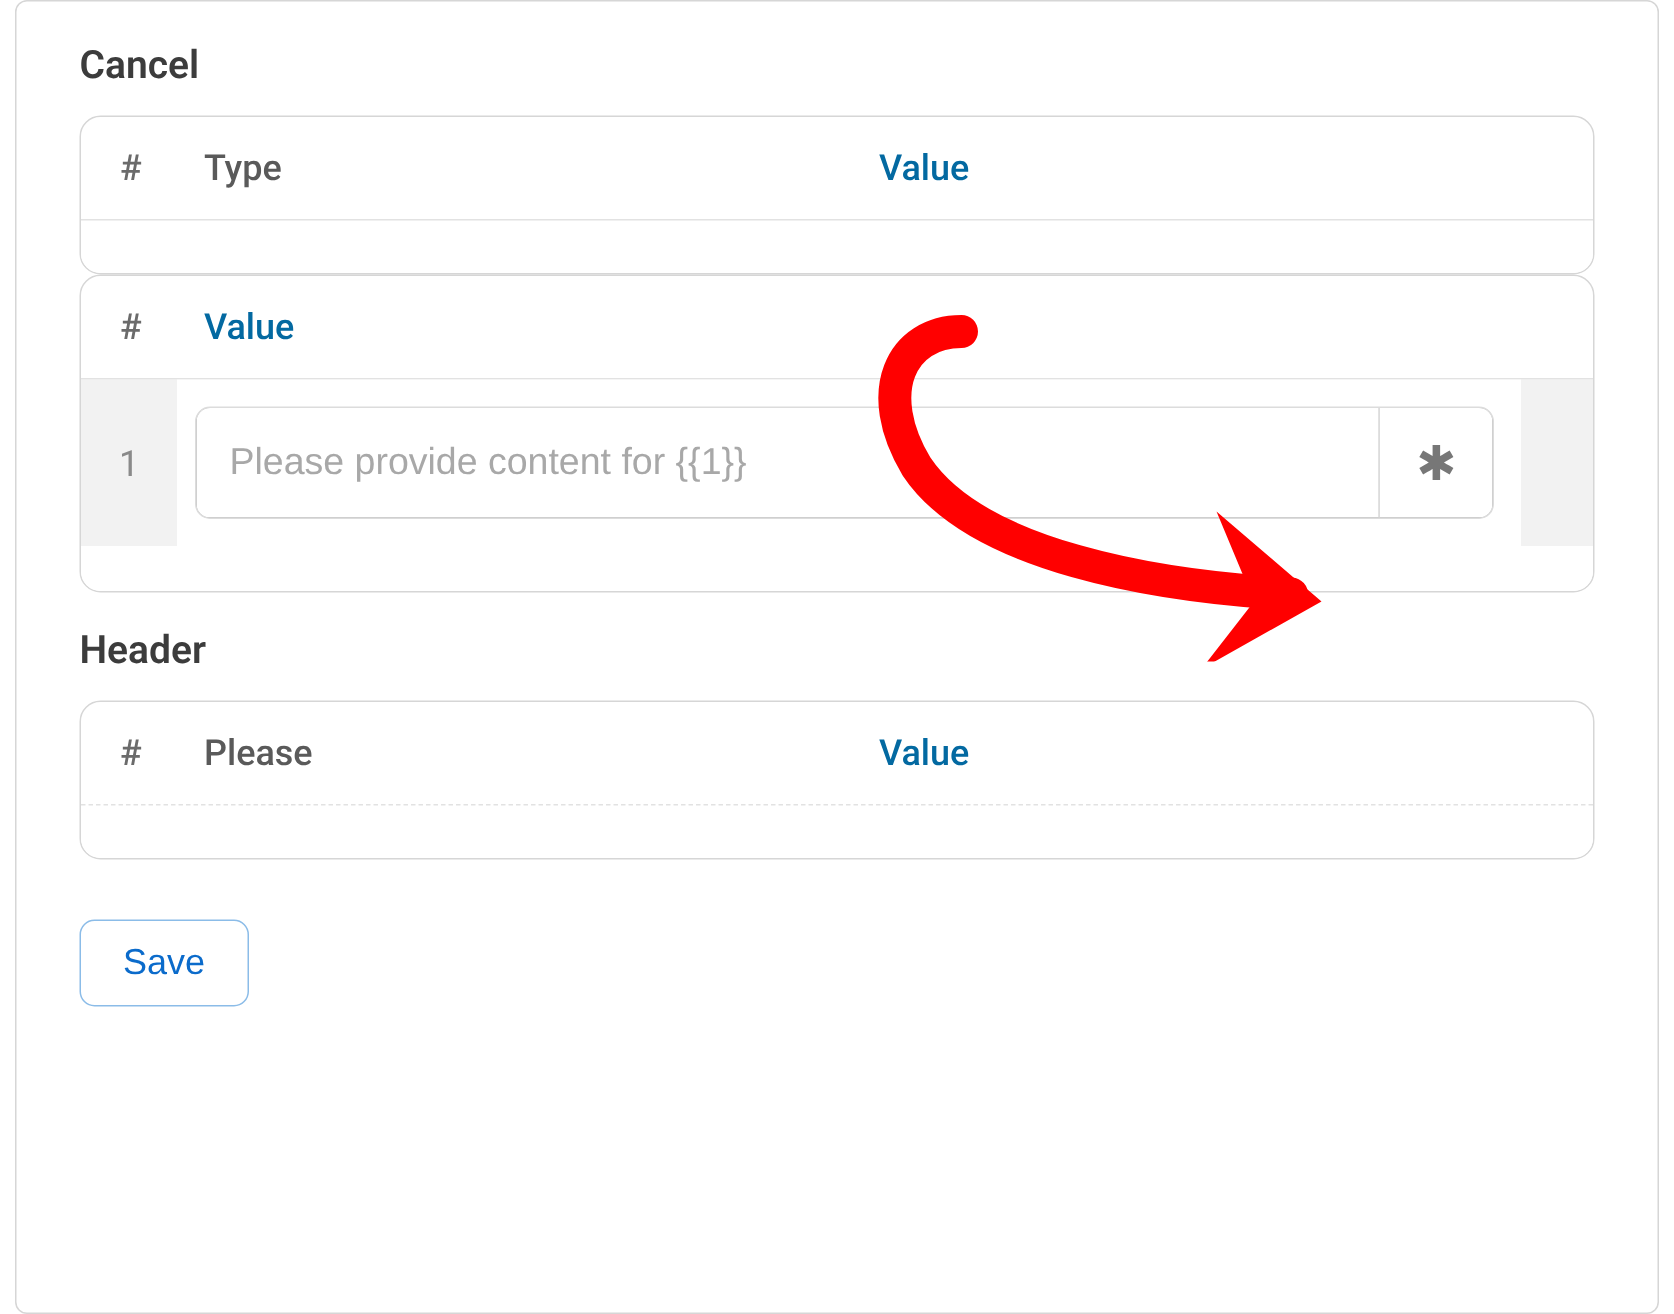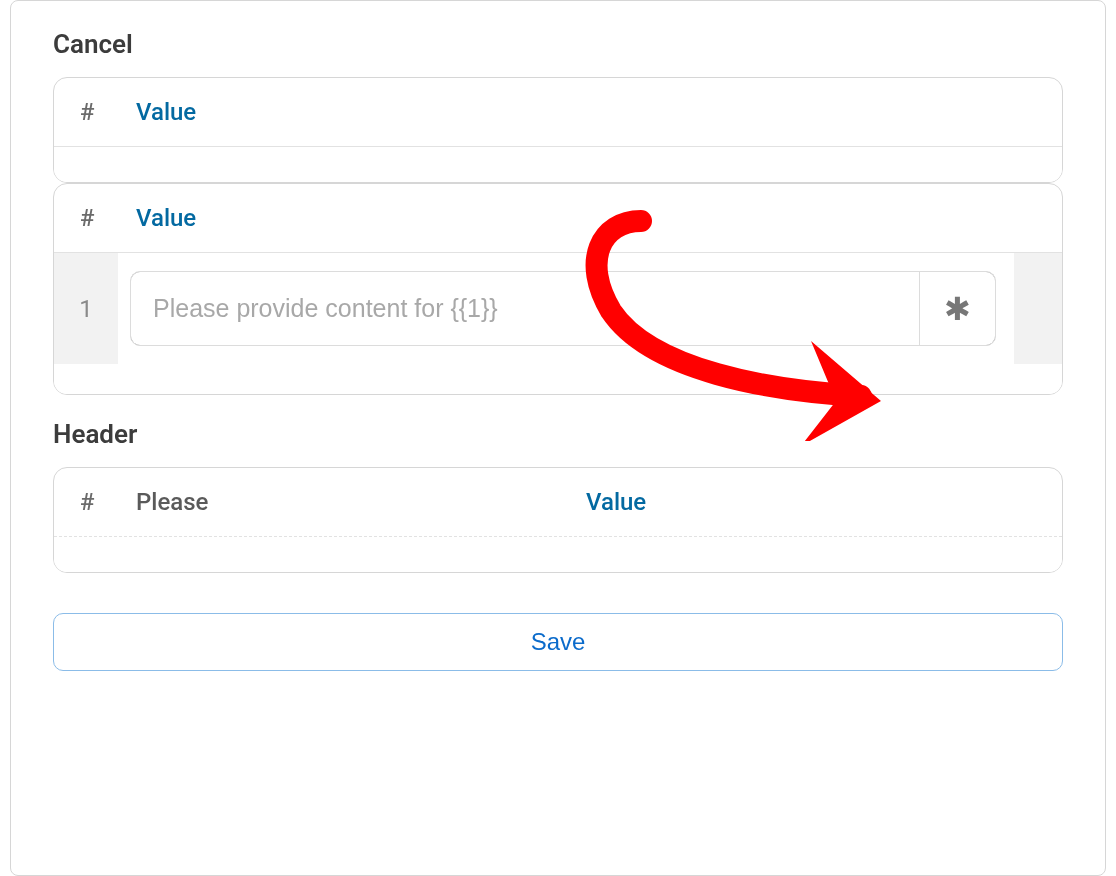--- a/index.html
+++ b/index.html
@@ -120,23 +120,23 @@
     .row-trailing-gap {
       width: 48px;
       background: #f2f2f2;
     }
     .panel-footer-empty {
       height: 30px;
       background: #ffffff;
     }
     .buttons-row {
       display: flex;
+      align-items: center;
       margin-top: 40px;
       gap: 22px;
-      flex-direction: column;
     }
     .btn {
       border-radius: 10px;
       padding: 14px 28px;
       font-size: 24px;
       font-weight: 500;
       cursor: pointer;
       border: 1px solid transparent;
       background: #ffffff;
     }
@@ -169,20 +169,21 @@
   </style>
 </head>
 <body>
 
 <div class="page-container">
 
   <div class="section-title first">Cancel</div>
   <div class="panel">
     <div class="panel-header-row">
       <div class="col-hash">#</div>
+      <div class="col-type">Type</div>
       <div class="col-value">Value</div>
     </div>
     <div class="panel-body-empty"></div>
   </div>
 
   <div class="panel">
     <div class="panel-header-row">
       <div class="col-hash">#</div>
       <div class="col-value" style="flex:2">Value</div>
     </div>

